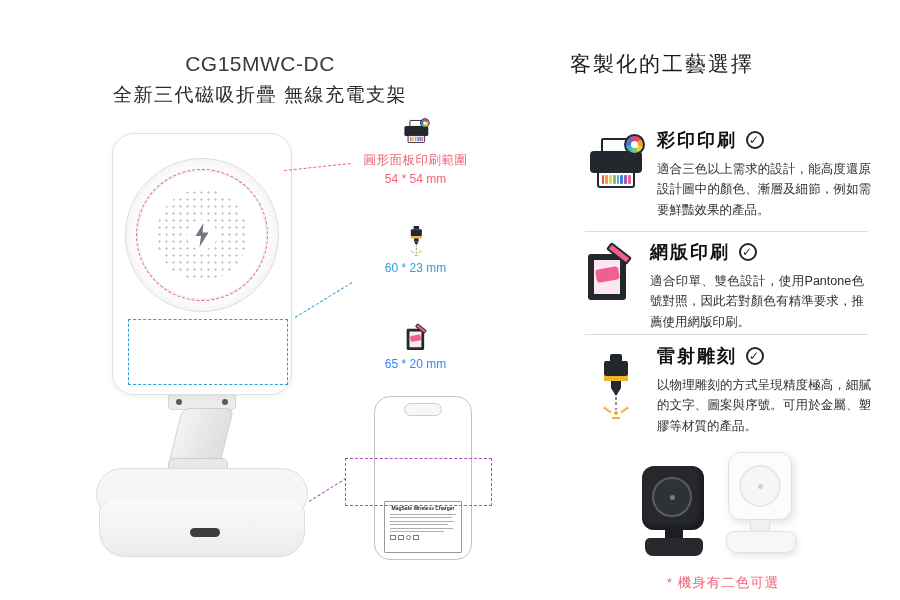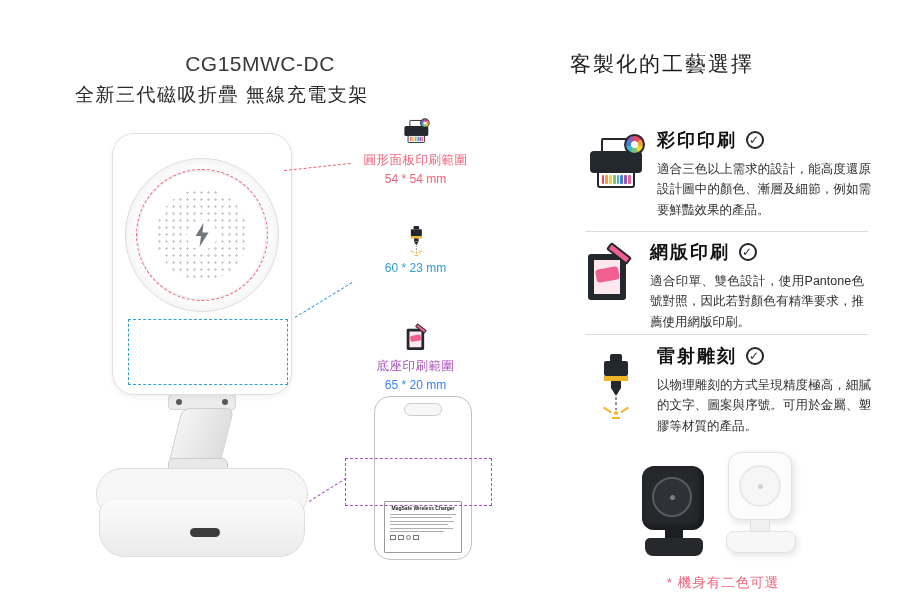--- a/index.html
+++ b/index.html
@@ -2,21 +2,21 @@
 <html><head>
 <meta charset="utf-8">
 <style>
   *{margin:0;padding:0;box-sizing:border-box}
   html,body{width:900px;height:600px}
   body{position:relative;font-family:"Liberation Sans","DejaVu Sans",sans-serif;background:#ffffff;overflow:hidden;color:#222}
   .abs{position:absolute}
 
   
   .model-title{font-size:21px;color:#3a3a3a;letter-spacing:.5px;text-align:center}
-  .model-sub{font-size:19px;color:#2b2b2b;letter-spacing:1.5px;text-align:left}
+  .model-sub{font-size:19px;color:#2b2b2b;letter-spacing:1.5px;text-align:center}
 
   
   .head{position:absolute;inset:0;background:#fff;border:1px solid #e0e0e0;border-radius:22px;box-shadow:0 2px 6px rgba(0,0,0,.06)}
   .pad-outer{position:absolute;left:13px;top:25px;width:154px;height:154px;border-radius:50%;background:#fbfbfb;border:1px solid #dcdcdc;box-shadow:inset 0 0 10px rgba(0,0,0,.05)}
   .pad-mid{position:absolute;left:25px;top:37px;width:130px;height:130px;border-radius:50%;background:#fff;border:1px solid #e9e9e9}
   .pad-dots{position:absolute;left:44px;top:56px;width:92px;height:92px;border-radius:50%;
     background-image:radial-gradient(#c7ccd3 1.1px,transparent 1.3px);background-size:7px 7px;
     -webkit-mask:radial-gradient(circle at center,transparent 13px,#000 14px);mask:radial-gradient(circle at center,transparent 13px,#000 14px)}
   .pad-center{position:absolute;left:75px;top:87px;width:30px;height:30px;border-radius:50%;background:#fff}
   .dash-circle{position:absolute;left:24px;top:36px;width:132px;height:132px;border:1.6px dashed #f2637a;border-radius:50%}
@@ -184,21 +184,20 @@
 <div class="abs anno" style="left:338px;top:326px">
   <div class="mini">
       <div>
         <div class="icon-screen">
           <i class="sp-frame"></i>
           <i class="sp-ink"></i>
           <i class="sp-squeegee"></i>
         </div>
       </div>
     </div>
-  <div class="anno-label" style="color:#a94fbf">底座印刷範圍</div>
   <div class="anno-size" style="color:#3b82f6">65 * 20 mm</div>
 </div>
 
 <div class="bv">
   <div class="bv-notch"></div>
   <div class="bv-label">
     <div class="bv-title">MagSafe Wireless Charger</div>
     <div class="bv-line" style="width:100%"></div>
     <div class="bv-line" style="width:94%"></div>
     <div class="bv-line" style="width:97%"></div>

